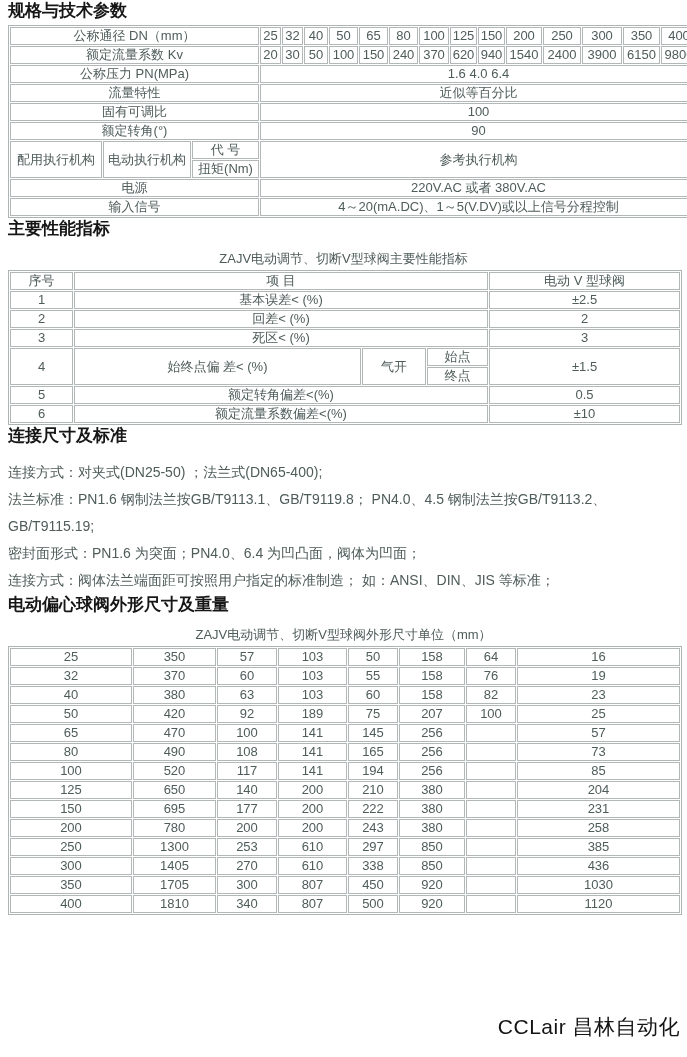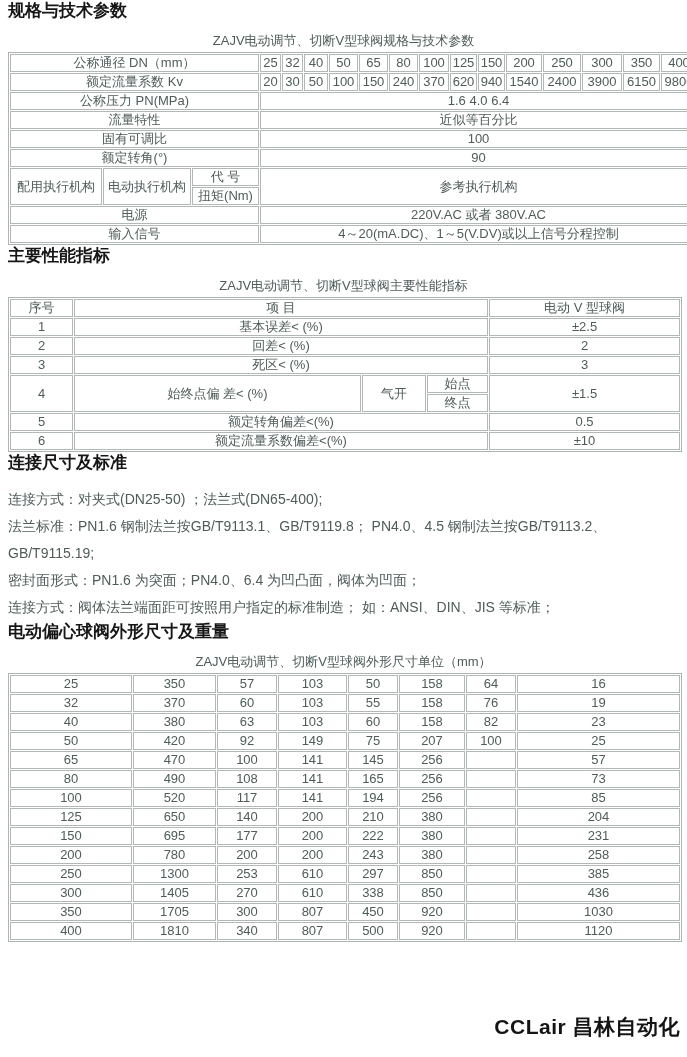--- a/index.html
+++ b/index.html
@@ -47,31 +47,30 @@
 
   .clines { margin: 12px 0 0 8px; }
   .cline {
     font-size: 14px; line-height: 27px; color: #4e5c5a;
     white-space: nowrap;
   }
 
   .watermark {
     position: absolute; top: 1014px; right: 7px;
     font-size: 21px; line-height: 26px; color: #141414;
-    font-weight: bold; letter-spacing: 0.5px;
+    font-weight: normal; letter-spacing: 0.5px;
     pointer-events: none;
   }
 </style>
 </head>
 <body>
 
 <div class="page">
 
   <h2 class="sec-title sec1-title">规格与技术参数</h2>
-  <div class="subtitle">ZAJV电动调节、切断V型球阀规格与技术参数</div>
 
   <table class="t t1">
     <colgroup>
       <col style="width:92px">
         <col style="width:88px">
         <col style="width:67px">
       <col style="width:21px">
         <col style="width:21px">
         <col style="width:24px">
         <col style="width:29px">
@@ -263,21 +262,21 @@
           <td>103</td>
           <td>60</td>
           <td>158</td>
           <td>82</td>
           <td>23</td>
         </tr>
         <tr>
           <td>50</td>
           <td>420</td>
           <td>92</td>
-          <td>149</td>
+          <td>189</td>
           <td>75</td>
           <td>207</td>
           <td>100</td>
           <td>25</td>
         </tr>
         <tr>
           <td>65</td>
           <td>470</td>
           <td>100</td>
           <td>141</td>

